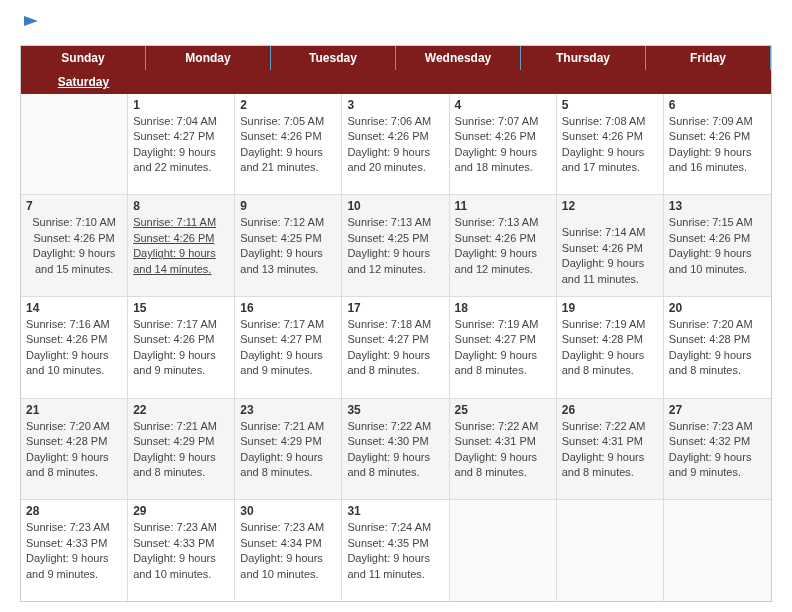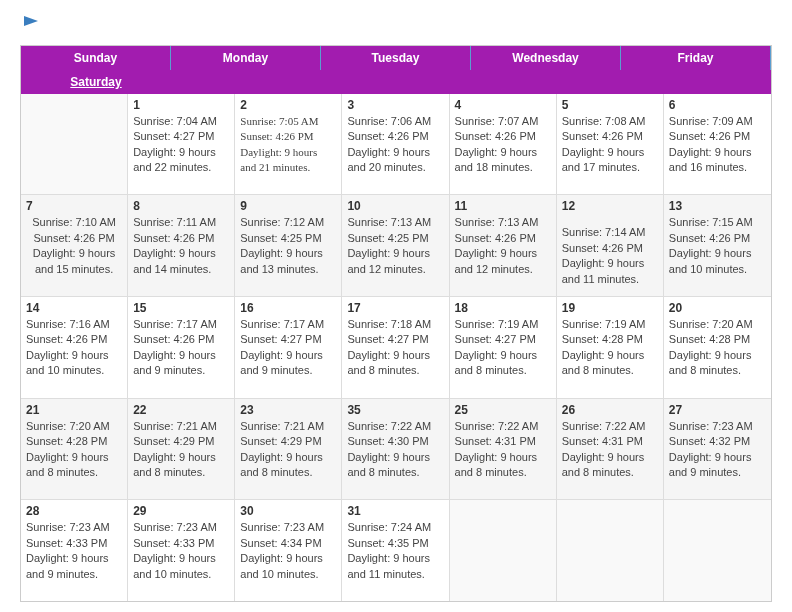--- a/index.html
+++ b/index.html
@@ -54,22 +54,22 @@
       color: #555;
     }
     .calendar {
       flex: 1;
       display: flex;
       flex-direction: column;
       border: 1px solid #ccc;
     }
     .cal-header {
       display: grid;
-      grid-template-columns: repeat(5, 1fr);
-      background: #a21caf;
+      grid-template-columns: repeat(6, 1fr);
+      background: #7f1d1d;
     }
     .cal-header-cell {
       color: #fff;
       font-size: 12px;
       font-weight: bold;
       text-align: center;
       padding: 5px 2px;
       border-right: 1px solid #5a9ed0;
     }
     .cal-header-cell:last-child { border-right: none; text-decoration: underline; }
@@ -128,36 +128,37 @@
       <div class="subtitle"></div>
     </div>
   </div>
 
   <div class="calendar">
     <div class="cal-header" id="cal-header-row">
         <div class="cal-header-cell">Sunday</div>
         <div class="cal-header-cell">Monday</div>
         <div class="cal-header-cell">Tuesday</div>
         <div class="cal-header-cell">Wednesday</div>
+        <div class="cal-header-cell">Thursday</div>
         <div class="cal-header-cell">Friday</div>
         <div class="cal-header-cell">Saturday</div>
       </div>
     <div class="cal-body" id="cal-body">
         <div class="cal-row">
           <div class="cal-cell empty"></div>
           <div class="cal-cell">
             <div class="day-number">1</div>
             <div class="day-info" style="white-space: pre-line;">Sunrise: 7:04 AM
 Sunset: 4:27 PM
 Daylight: 9 hours
 and 22 minutes.</div>
           </div>
           <div class="cal-cell">
             <div class="day-number">2</div>
-            <div class="day-info" style="white-space: pre-line; font-family: Liberation Serif, serif;">Sunrise: 7:05 AM
+            <div class="day-info" style="white-space: pre-line;">Sunrise: 7:05 AM
 Sunset: 4:26 PM
 Daylight: 9 hours
 and 21 minutes.</div>
           </div>
           <div class="cal-cell">
             <div class="day-number">3</div>
             <div class="day-info" style="white-space: pre-line;">Sunrise: 7:06 AM
 Sunset: 4:26 PM
 Daylight: 9 hours
 and 20 minutes.</div>
@@ -187,21 +188,21 @@
         <div class="cal-row row-shade">
           <div class="cal-cell">
             <div class="day-number">7</div>
             <div class="day-info" style="white-space: pre-line; text-align: center;">Sunrise: 7:10 AM
 Sunset: 4:26 PM
 Daylight: 9 hours
 and 15 minutes.</div>
           </div>
           <div class="cal-cell">
             <div class="day-number">8</div>
-            <div class="day-info" style="white-space: pre-line;">Sunrise: 7:11 AM
+            <div class="day-info" style="white-space: pre-line; text-decoration: underline;">Sunrise: 7:11 AM
 Sunset: 4:26 PM
 Daylight: 9 hours
 and 14 minutes.</div>
           </div>
           <div class="cal-cell">
             <div class="day-number">9</div>
             <div class="day-info" style="white-space: pre-line;">Sunrise: 7:12 AM
 Sunset: 4:25 PM
 Daylight: 9 hours
 and 13 minutes.</div>

